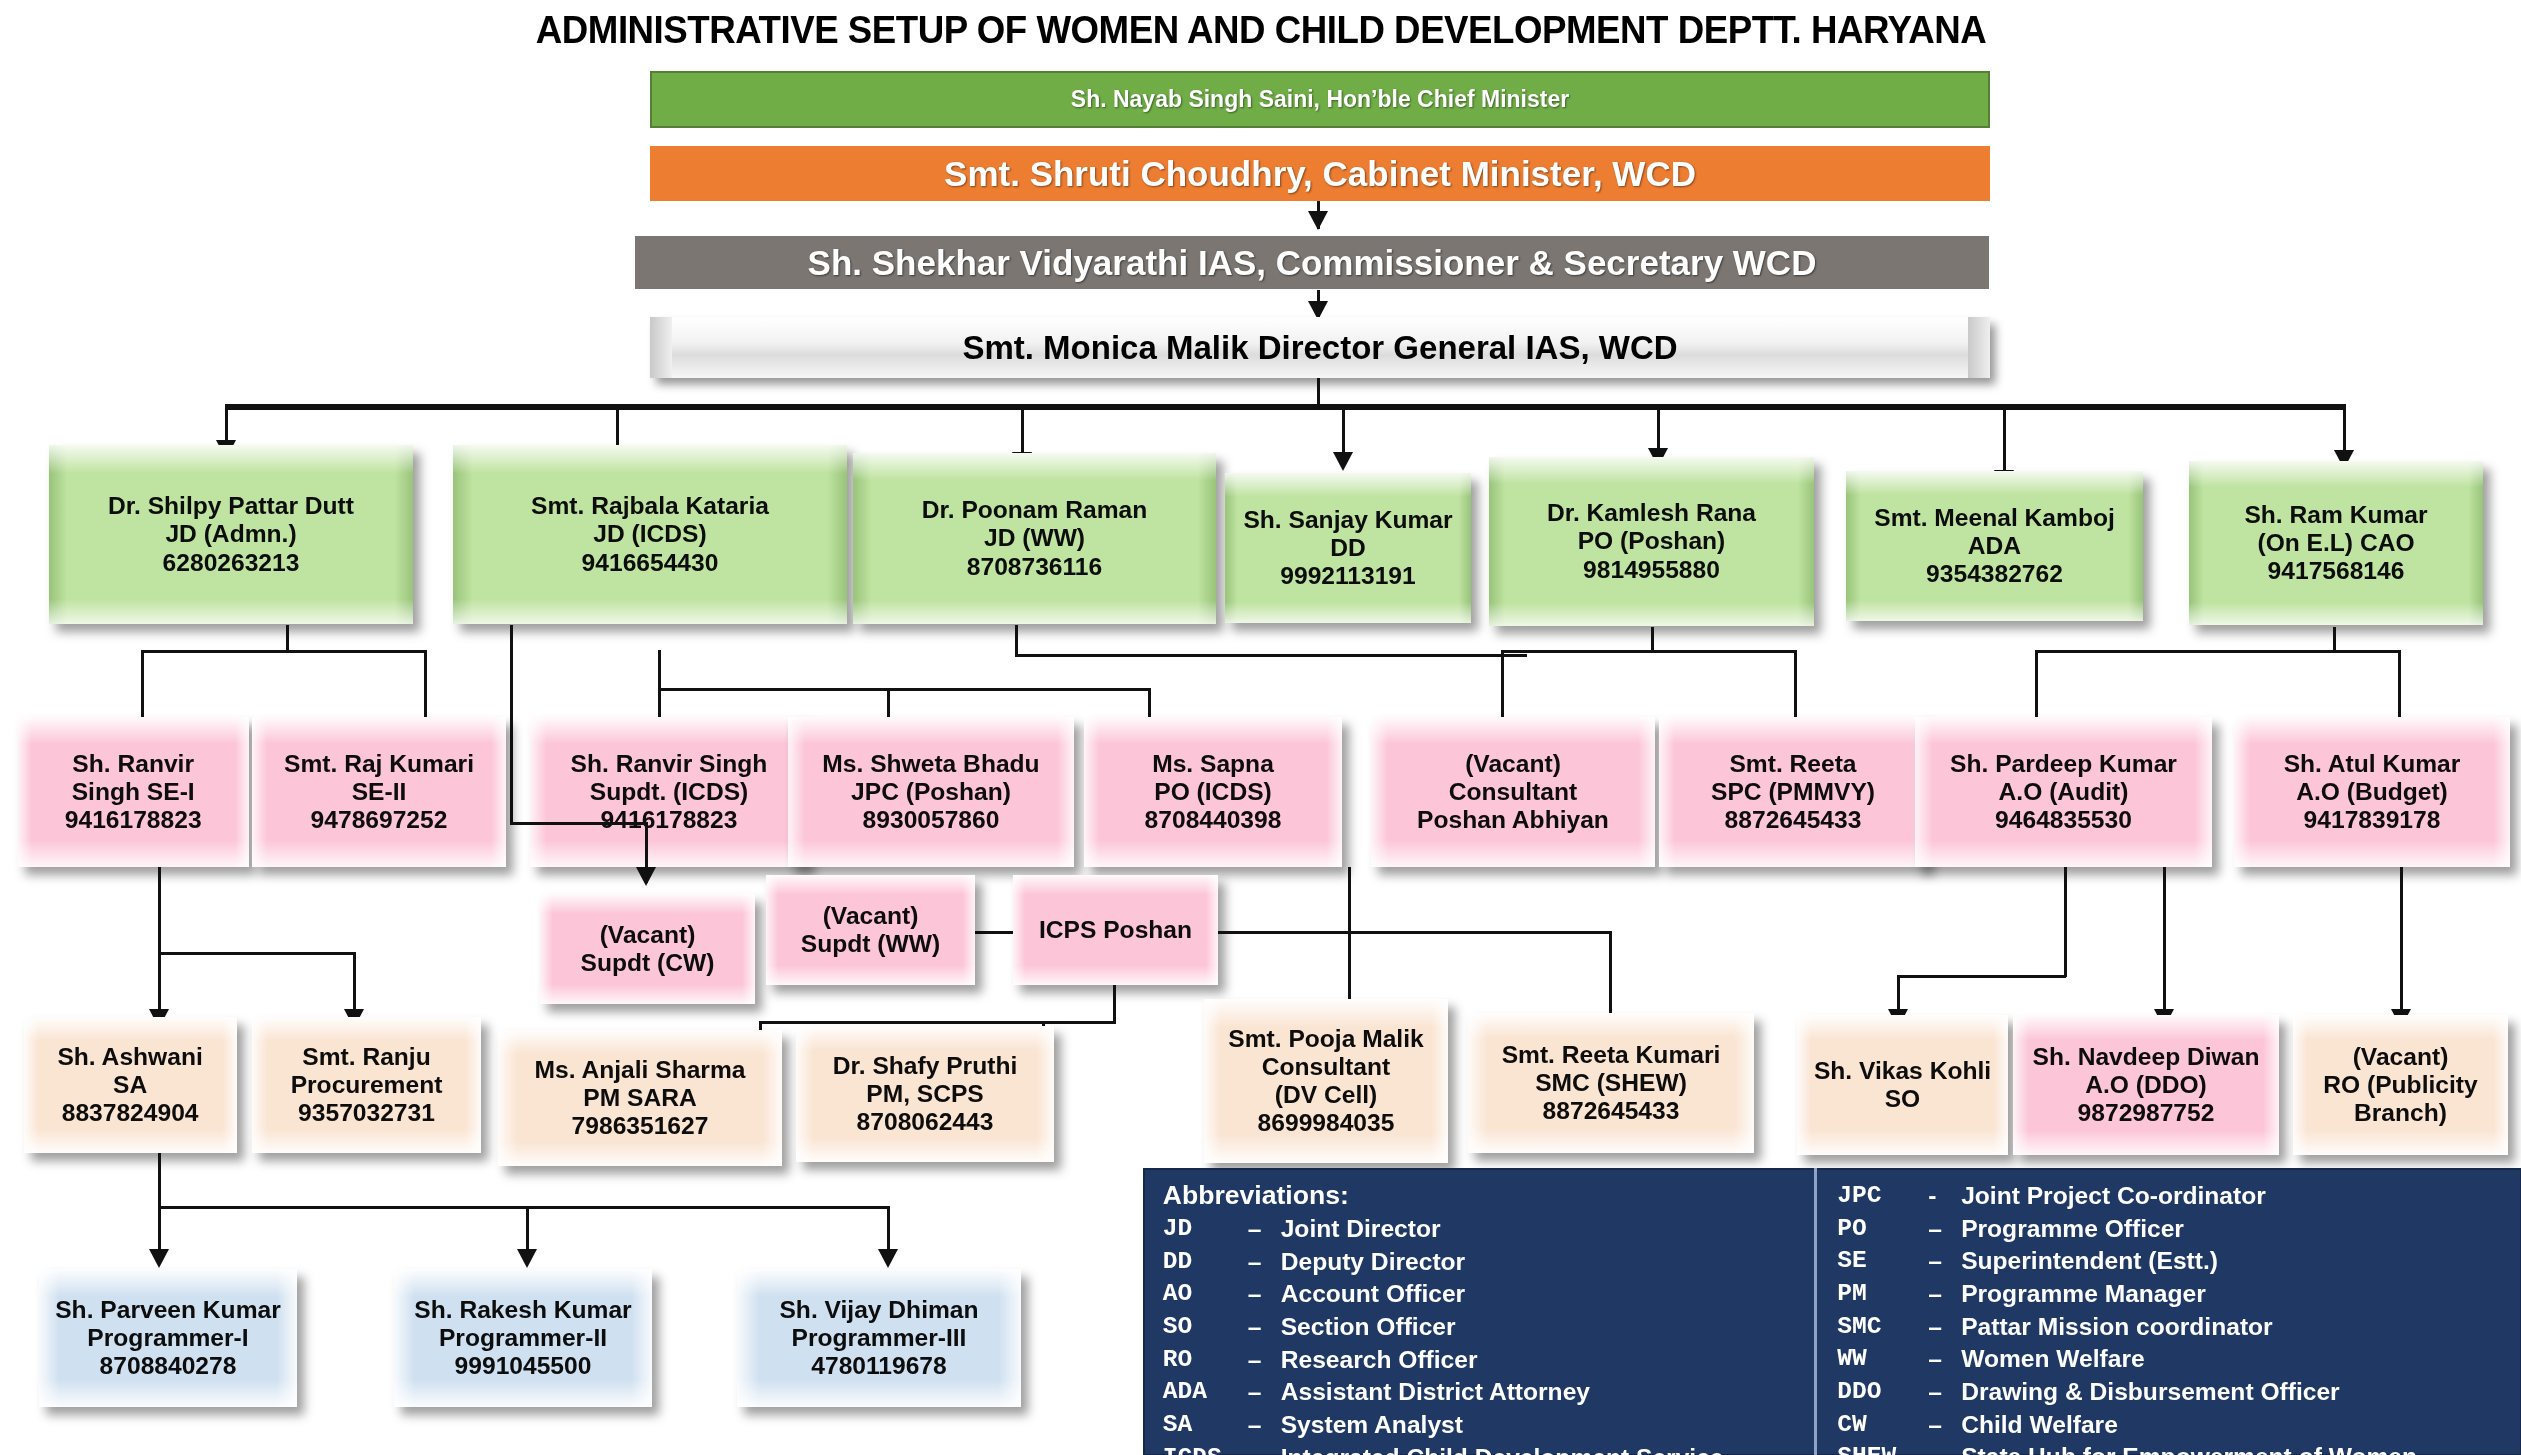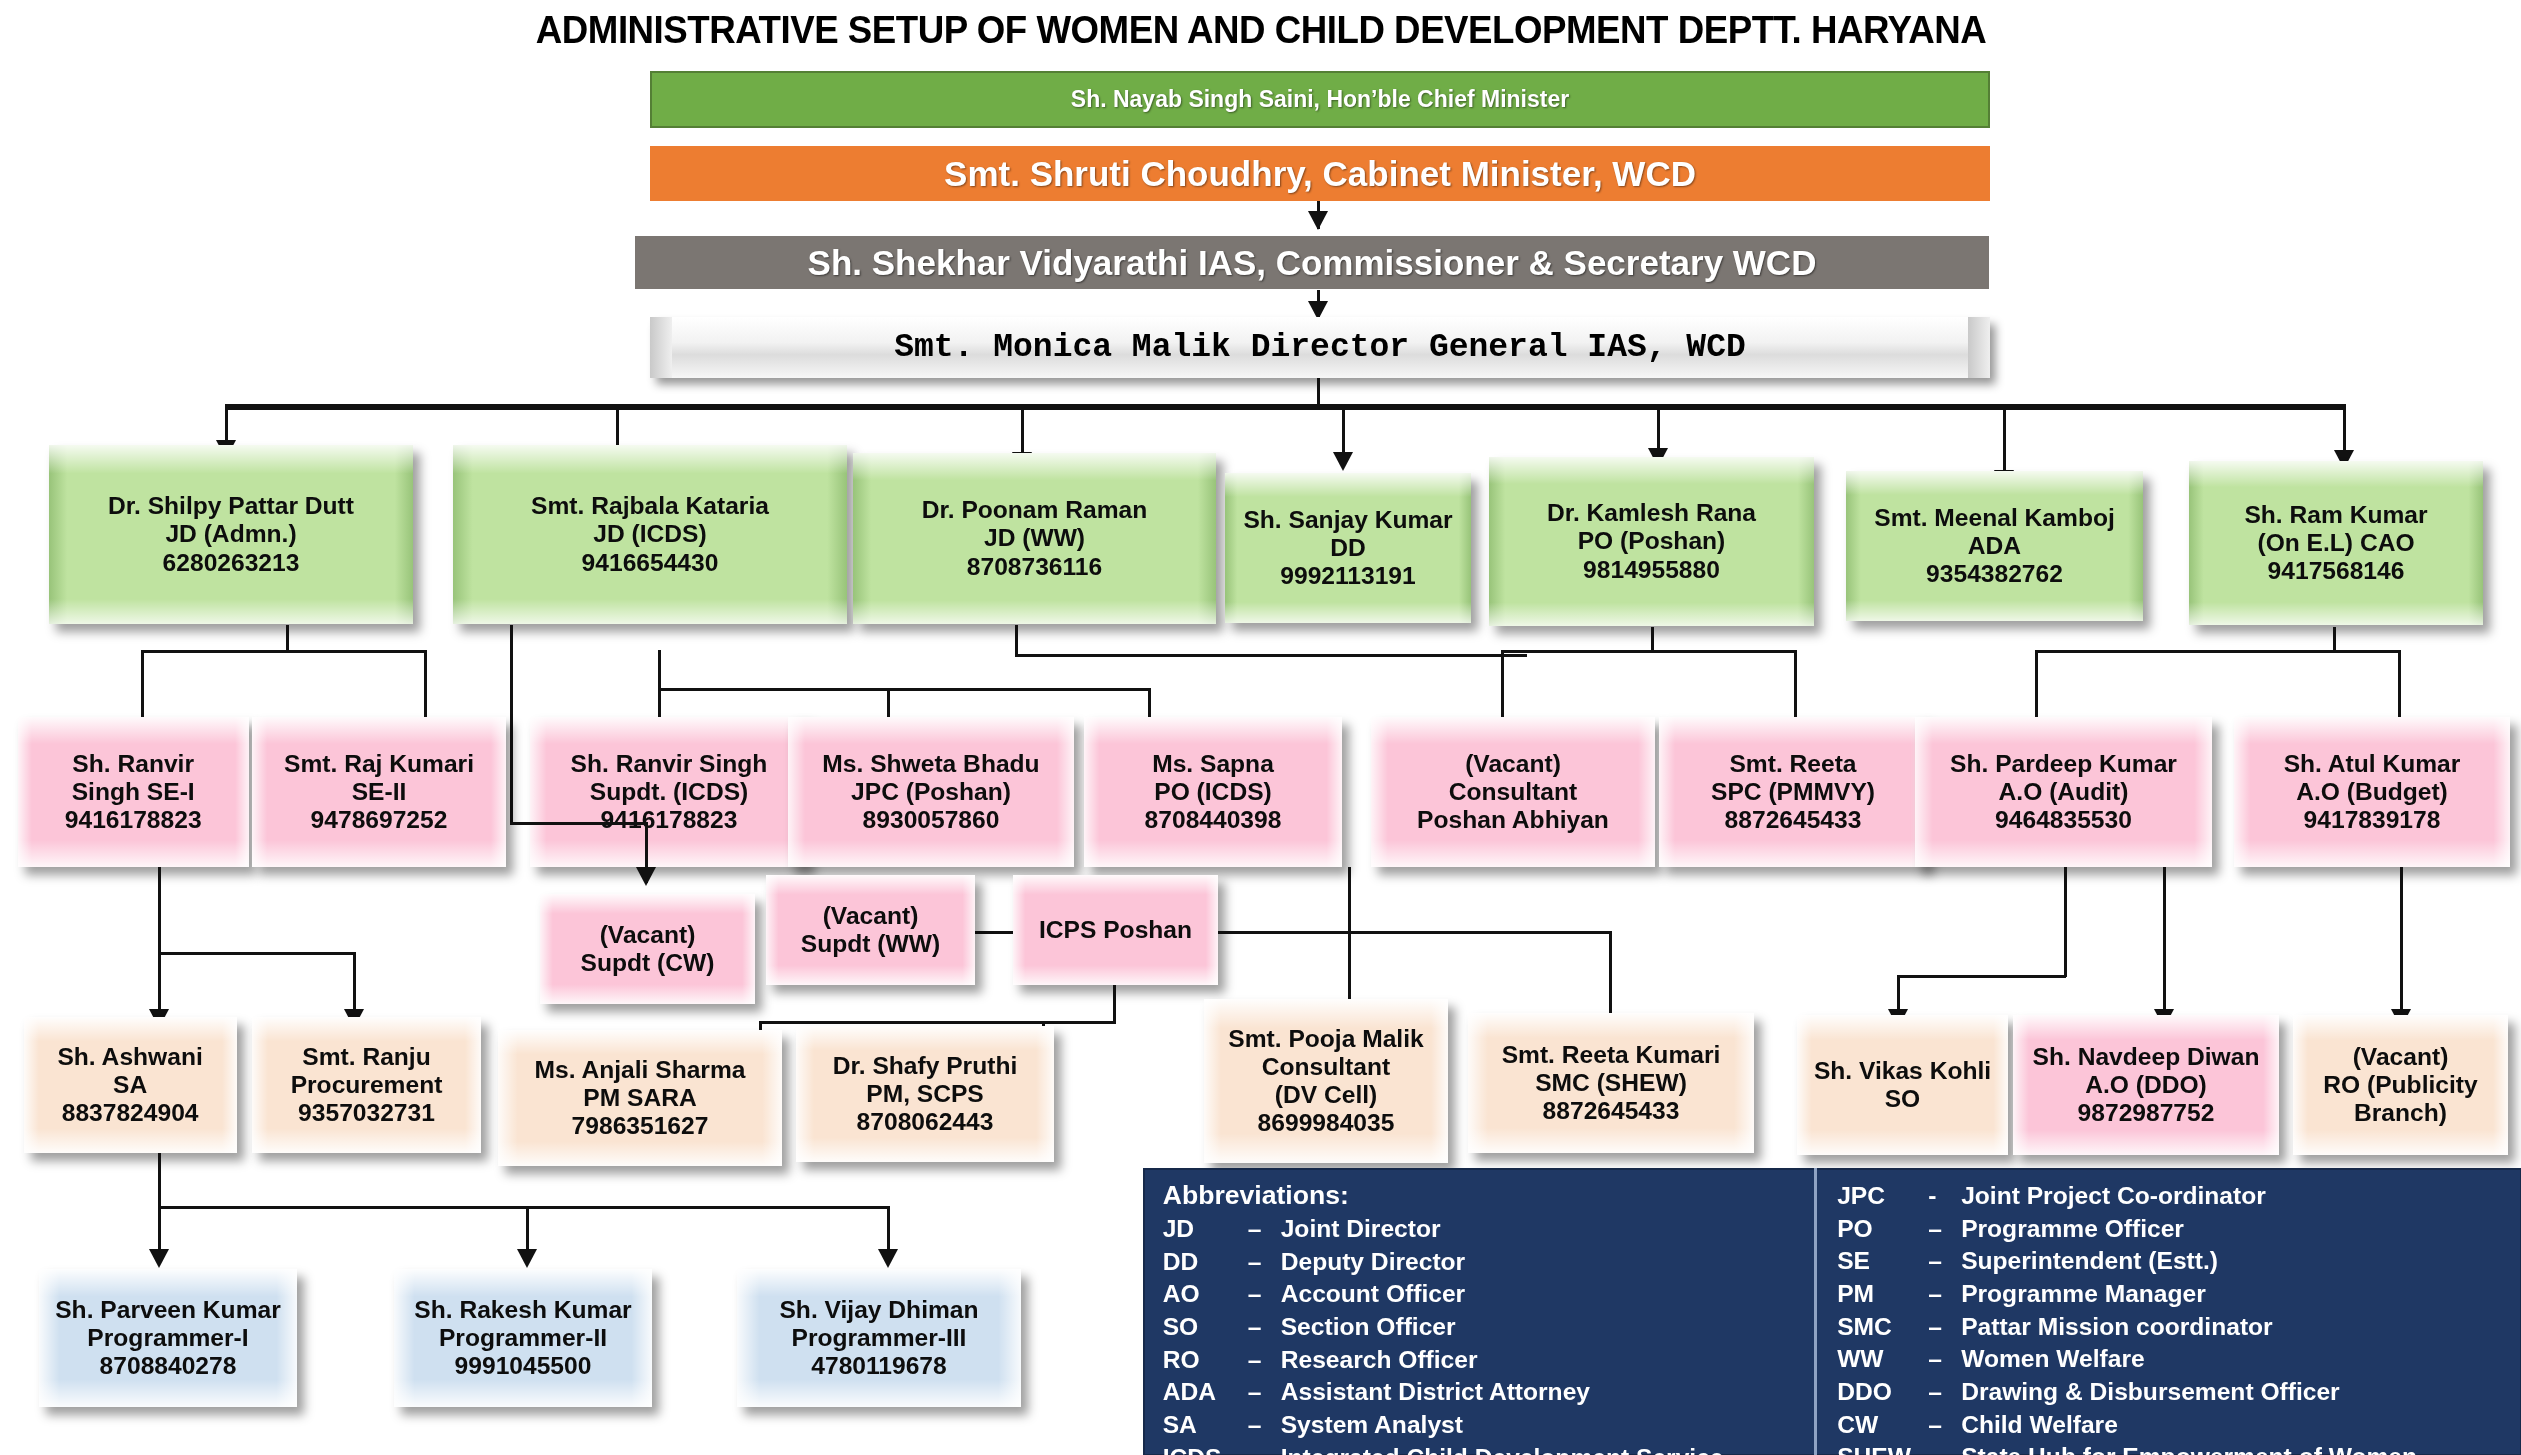--- a/index.html
+++ b/index.html
@@ -106,21 +106,21 @@
   
   .abbr-panel{
     position:absolute;background:#1f3864;color:#ffffff;
     box-sizing:border-box;display:flex;
     box-shadow:0 0 0 2px #16294a inset;
   }
   .abbr-col{padding:11.8px 17.7px 7.9px 19.7px;}
   .abbr-col.right{border-left:3px solid #8fa3c4;}
   .abbr-head{font-size:26.6px;font-weight:bold;margin-bottom:2px;}
   .abbr-row{display:flex;font-size:24.6px;font-weight:bold;line-height:1.33;white-space:nowrap;}
-  .abbr-key{display:inline-block;width:85px;}
+  .abbr-key{display:inline-block;width:85px;font-family:Liberation Mono, monospace;}
   .abbr-dash{display:inline-block;width:33px;}
   .abbr-val{display:inline-block;}
   .abbr-col.right .abbr-key{width:91px;}
 </style>
 </head>
 <body>
 
 <div id="stage">
 
   <div class="title">ADMINISTRATIVE SETUP OF WOMEN AND CHILD DEVELOPMENT DEPTT. HARYANA</div>
@@ -130,21 +130,21 @@
   <div class="banner banner-cab" style="left:650px;top:146px;width:1340px;height:55px;">Smt. Shruti Choudhry, Cabinet Minister, WCD</div>
 
   <div class="ln-v" style="left:1317px;top:201px;height:27.6px;"></div>
   <div class="arrow" style="left:1308px;top:211px;"></div>
 
   <div class="banner banner-comm" style="left:635px;top:236px;width:1354px;height:53px;">Sh. Shekhar Vidyarathi IAS, Commissioner &amp; Secretary WCD</div>
 
   <div class="ln-v" style="left:1317px;top:290px;height:31.5px;"></div>
   <div class="arrow" style="left:1308px;top:301px;"></div>
 
-  <div class="banner banner-dg" style="left:650px;top:317px;width:1340px;height:61px;font-family:Liberation Mono, monospace;">
+  <div class="banner banner-dg" style="left:650px;top:317px;width:1340px;height:61px;">
     <span>Smt. Monica Malik Director General IAS, WCD</span>
   </div>
 
   <div class="ln-v" style="left:1317px;top:378px;height:25.6px;"></div>
   <div class="ln-h ln-hthick" style="left:225px;top:404px;width:2118px;"></div>
 
   <div class="ln-v" style="left:225px;top:404px;height:49px;"></div>
   <div class="arrow" style="left:216px;top:440px;"></div>
   <div class="ln-v" style="left:616px;top:404px;height:67px;"></div>
   <div class="arrow" style="left:607px;top:458px;"></div>

